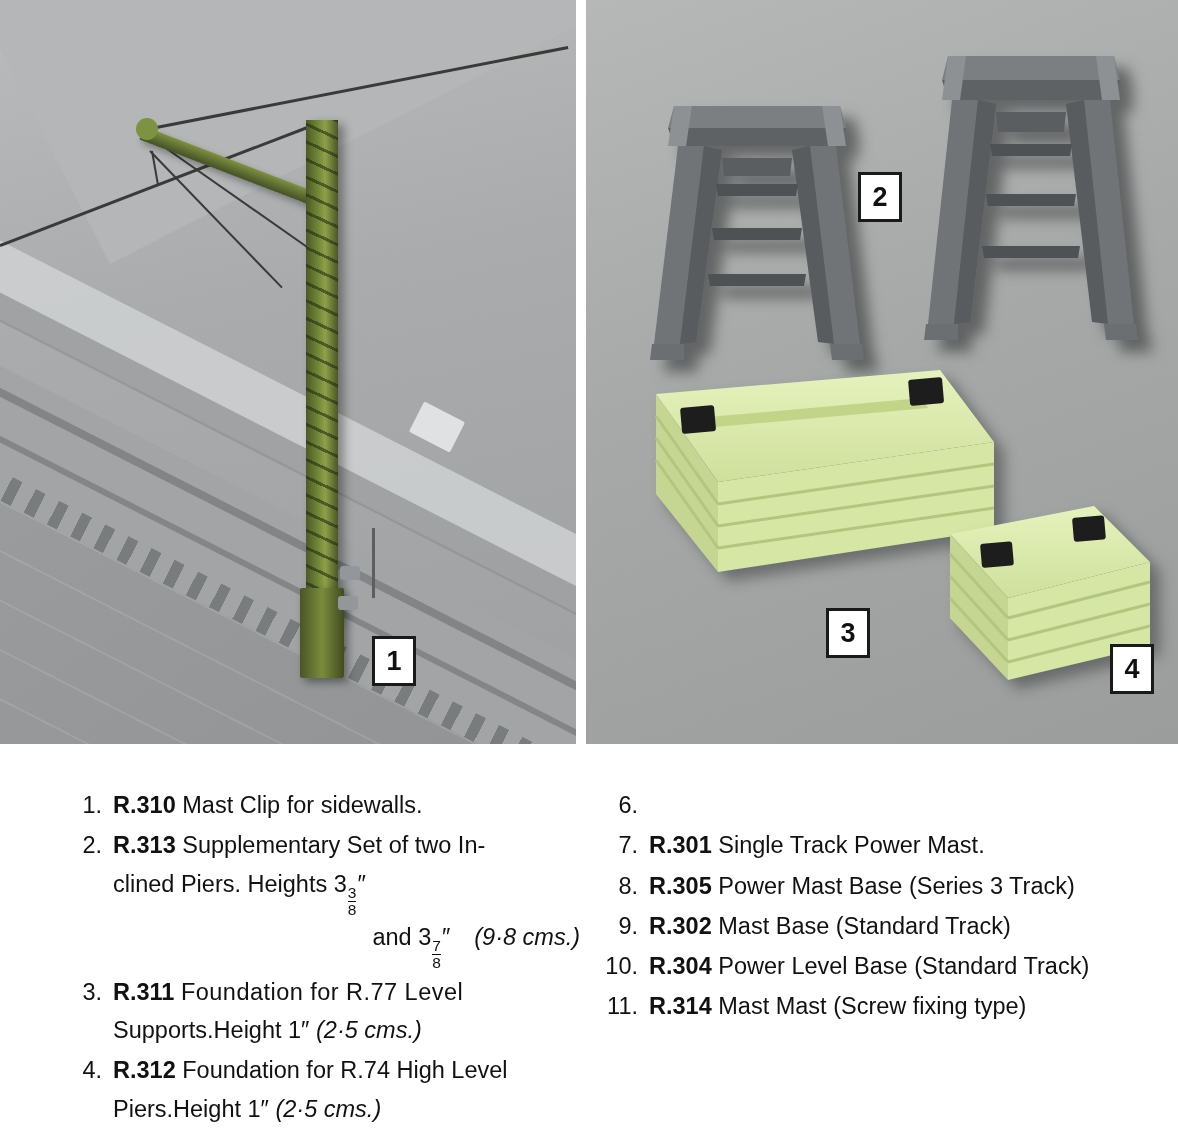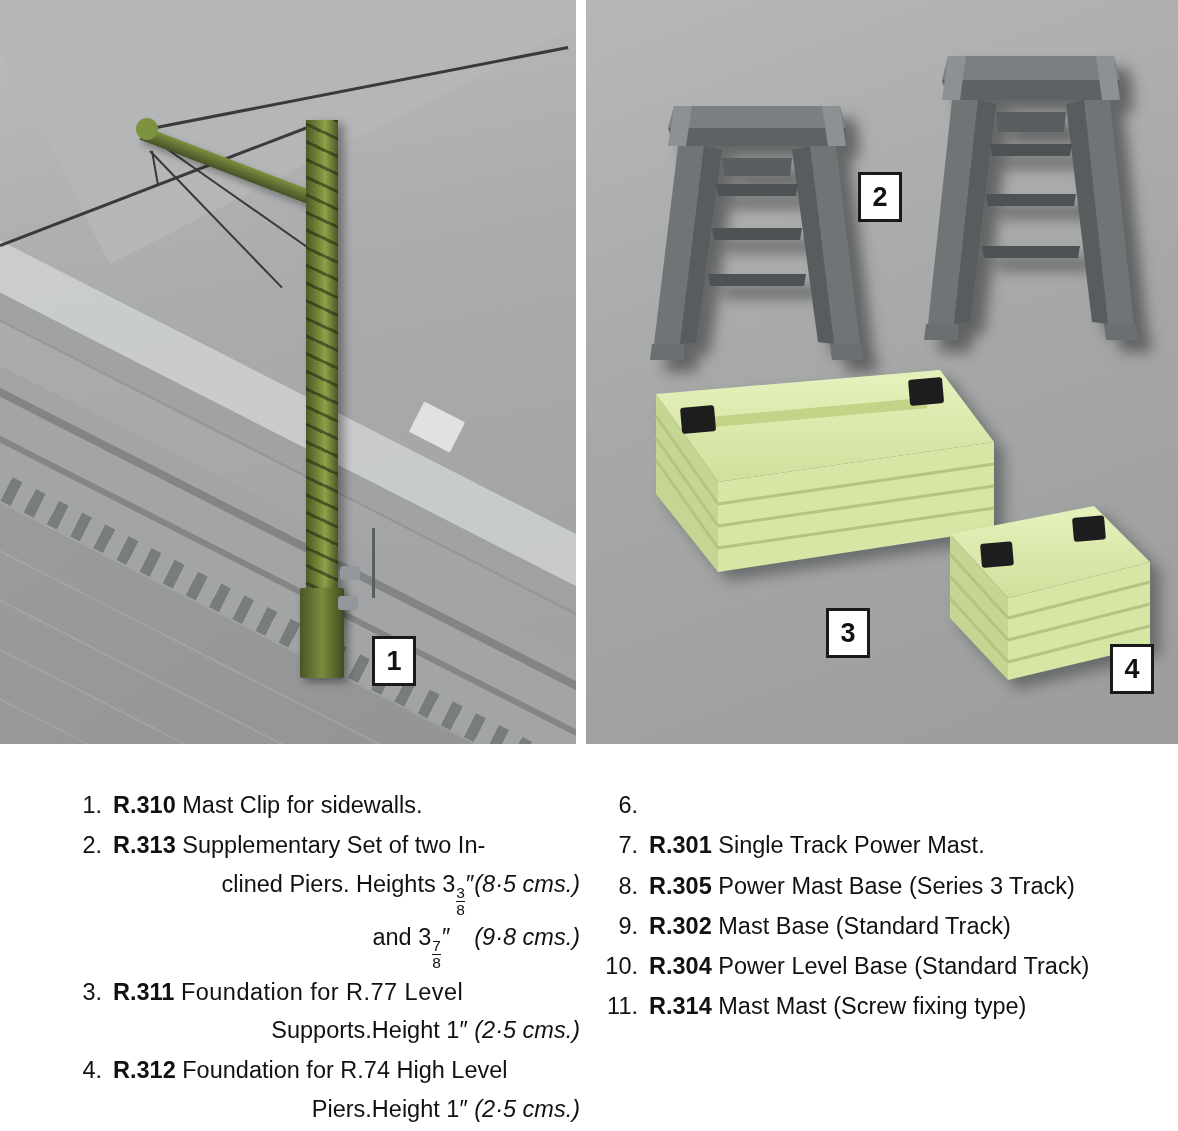--- a/index.html
+++ b/index.html
@@ -254,21 +254,21 @@
     text-align: right;
     flex: 0 0 42px;
     padding-right: 11px;
     box-sizing: content-box;
     font-weight: normal;
   }
   .body { flex: 1 1 auto; }
   .code { font-weight: bold; }
   .spread {
     display: flex;
-    justify-content: flex-end;
+    justify-content: flex-start;
   }
   .ital { font-style: italic; }
 
   
   .frac {
     display: inline-flex;
     flex-direction: column;
     vertical-align: -0.42em;
     font-size: .66em;
     line-height: 1.02;
@@ -440,21 +440,20 @@
       <span class="body">
         <span class="linebox">
           <span class="code">R.313</span>
           <span>Supplementary Set of two In-</span>
         </span>
         <span class="linebox spread">
           <span><span>clined Piers. Heights 3</span><span class="frac">
                 <span class="num-f">3</span>
                 <span class="den">8</span>
               </span><span>″</span></span>
-          <span class="ital">(8·5 cms.)</span>
         </span>
         <span class="linebox spread">
           <span style="flex:1 1 auto"></span>
           <span><span>and 3</span><span class="frac">
                 <span class="num-f">7</span>
                 <span class="den">8</span>
               </span><span>″</span></span>
           <span class="ital" style="margin-left:24px">(9·8 cms.)</span>
         </span>
       </span>

